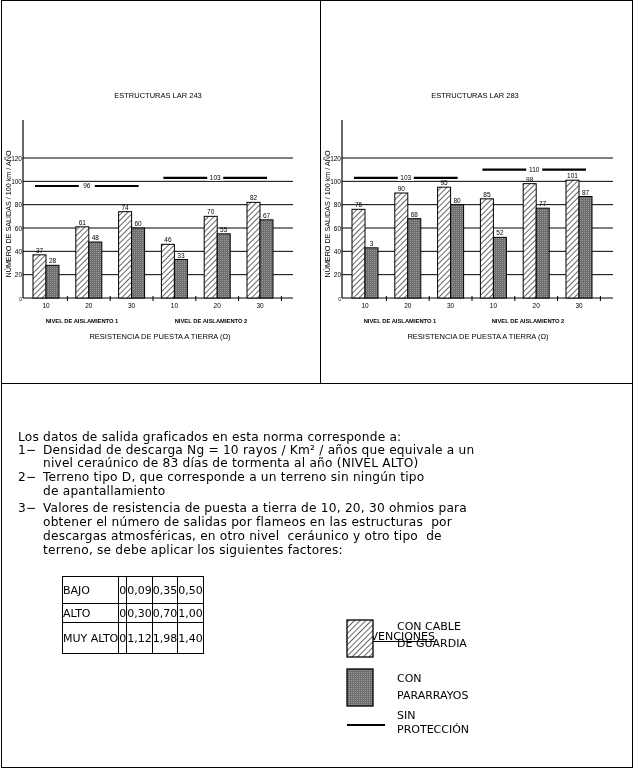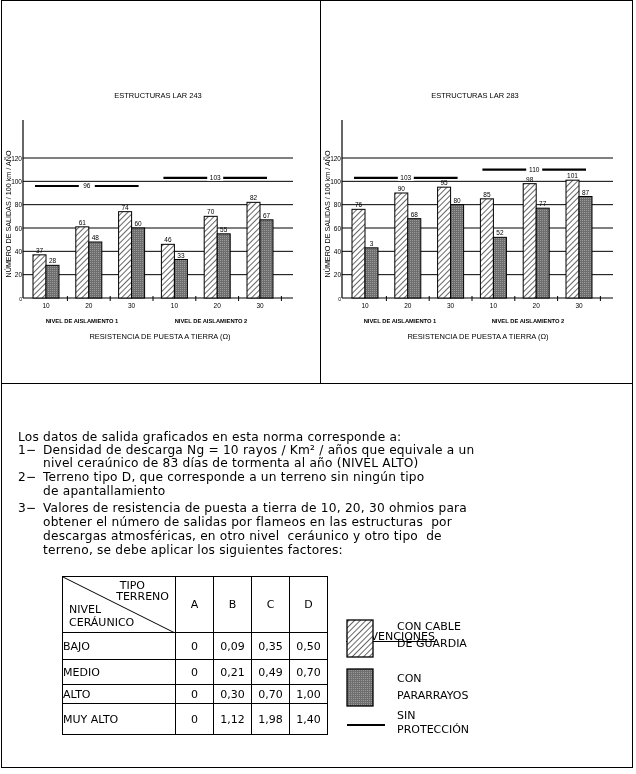--- a/index.html
+++ b/index.html
@@ -171,48 +171,26 @@
 <div class="para" style="left:43px;top:471px">Terreno tipo D, que corresponde a un terreno sin ningún tipo</div>
 <div class="para" style="left:43px;top:485px">de apantallamiento</div>
 <div class="para" style="left:18px;top:502px">3−</div>
 <div class="para" style="left:43px;top:502px">Valores de resistencia de puesta a tierra de 10, 20, 30 ohmios para</div>
 <div class="para" style="left:43px;top:516px">obtener el número de salidas por flameos en las estructuras  por</div>
 <div class="para" style="left:43px;top:530px">descargas atmosféricas, en otro nivel  ceráunico y otro tipo  de</div>
 <div class="para" style="left:43px;top:544px">terreno, se debe aplicar los siguientes factores:</div>
 
 <table class="factors">
   <tbody>
-      <tr style="height:56px">
-    <td style="width:112px;position:relative;text-align:left">
-      <svg width="112" height="56" style="position:absolute;left:0;top:0">
-            <line x1="0" y1="0" x2="112" y2="56" stroke="#000" stroke-width="1"></line>
-          </svg>
-      <div style="position:absolute;right:30px;top:2px">TIPO</div>
-      <div style="position:absolute;right:6px;top:13px">TERRENO</div>
-      <div style="position:absolute;left:6px;top:26px">NIVEL</div>
-      <div style="position:absolute;left:6px;top:39px">CERÁUNICO</div>
-    </td>
-    <td style="width:37px">A</td>
-    <td style="width:37px">B</td>
-    <td style="width:37px">C</td>
-    <td style="width:37px">D</td>
-  </tr>
   <tr style="height:27px">
     <td class="lbl">BAJO</td>
     <td>0</td>
     <td>0,09</td>
     <td>0,35</td>
     <td>0,50</td>
-  </tr>
-  <tr style="height:25px">
-    <td class="lbl">MEDIO</td>
-    <td>0</td>
-    <td>0,21</td>
-    <td>0,49</td>
-    <td>0,70</td>
   </tr>
   <tr style="height:19px">
     <td class="lbl">ALTO</td>
     <td>0</td>
     <td>0,30</td>
     <td>0,70</td>
     <td>1,00</td>
   </tr>
   <tr style="height:31px">
     <td class="lbl">MUY ALTO</td>

